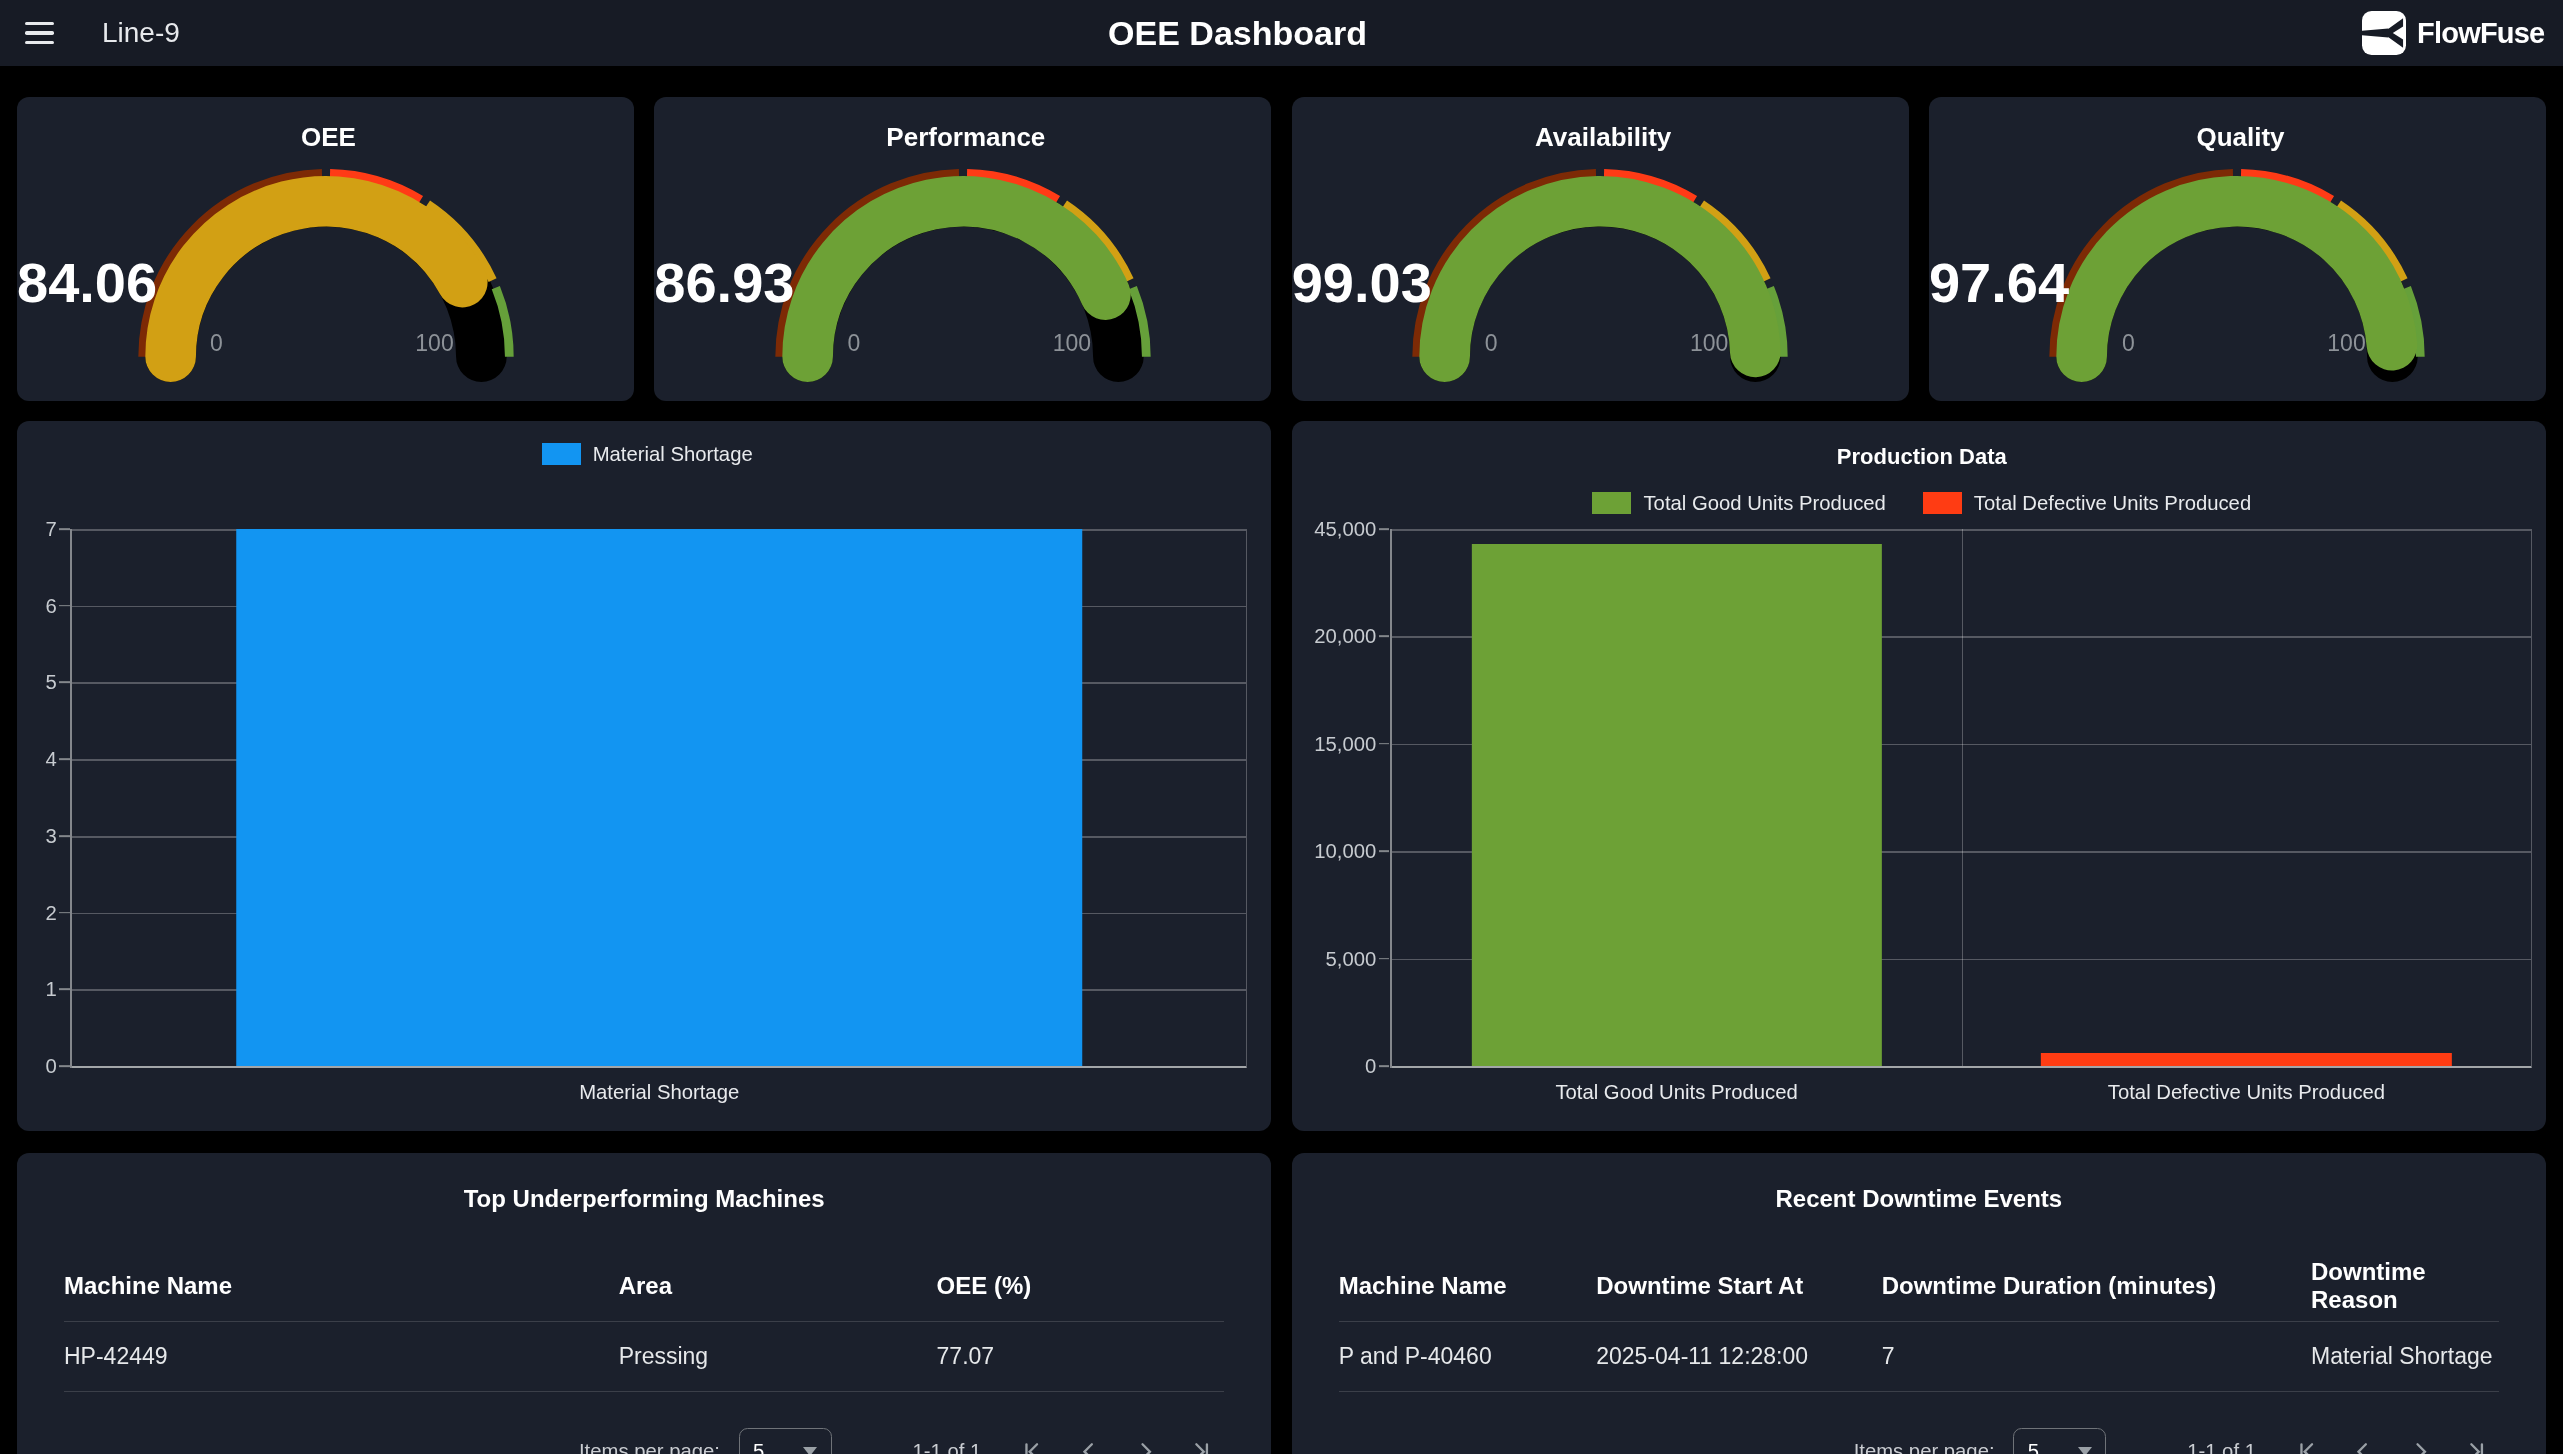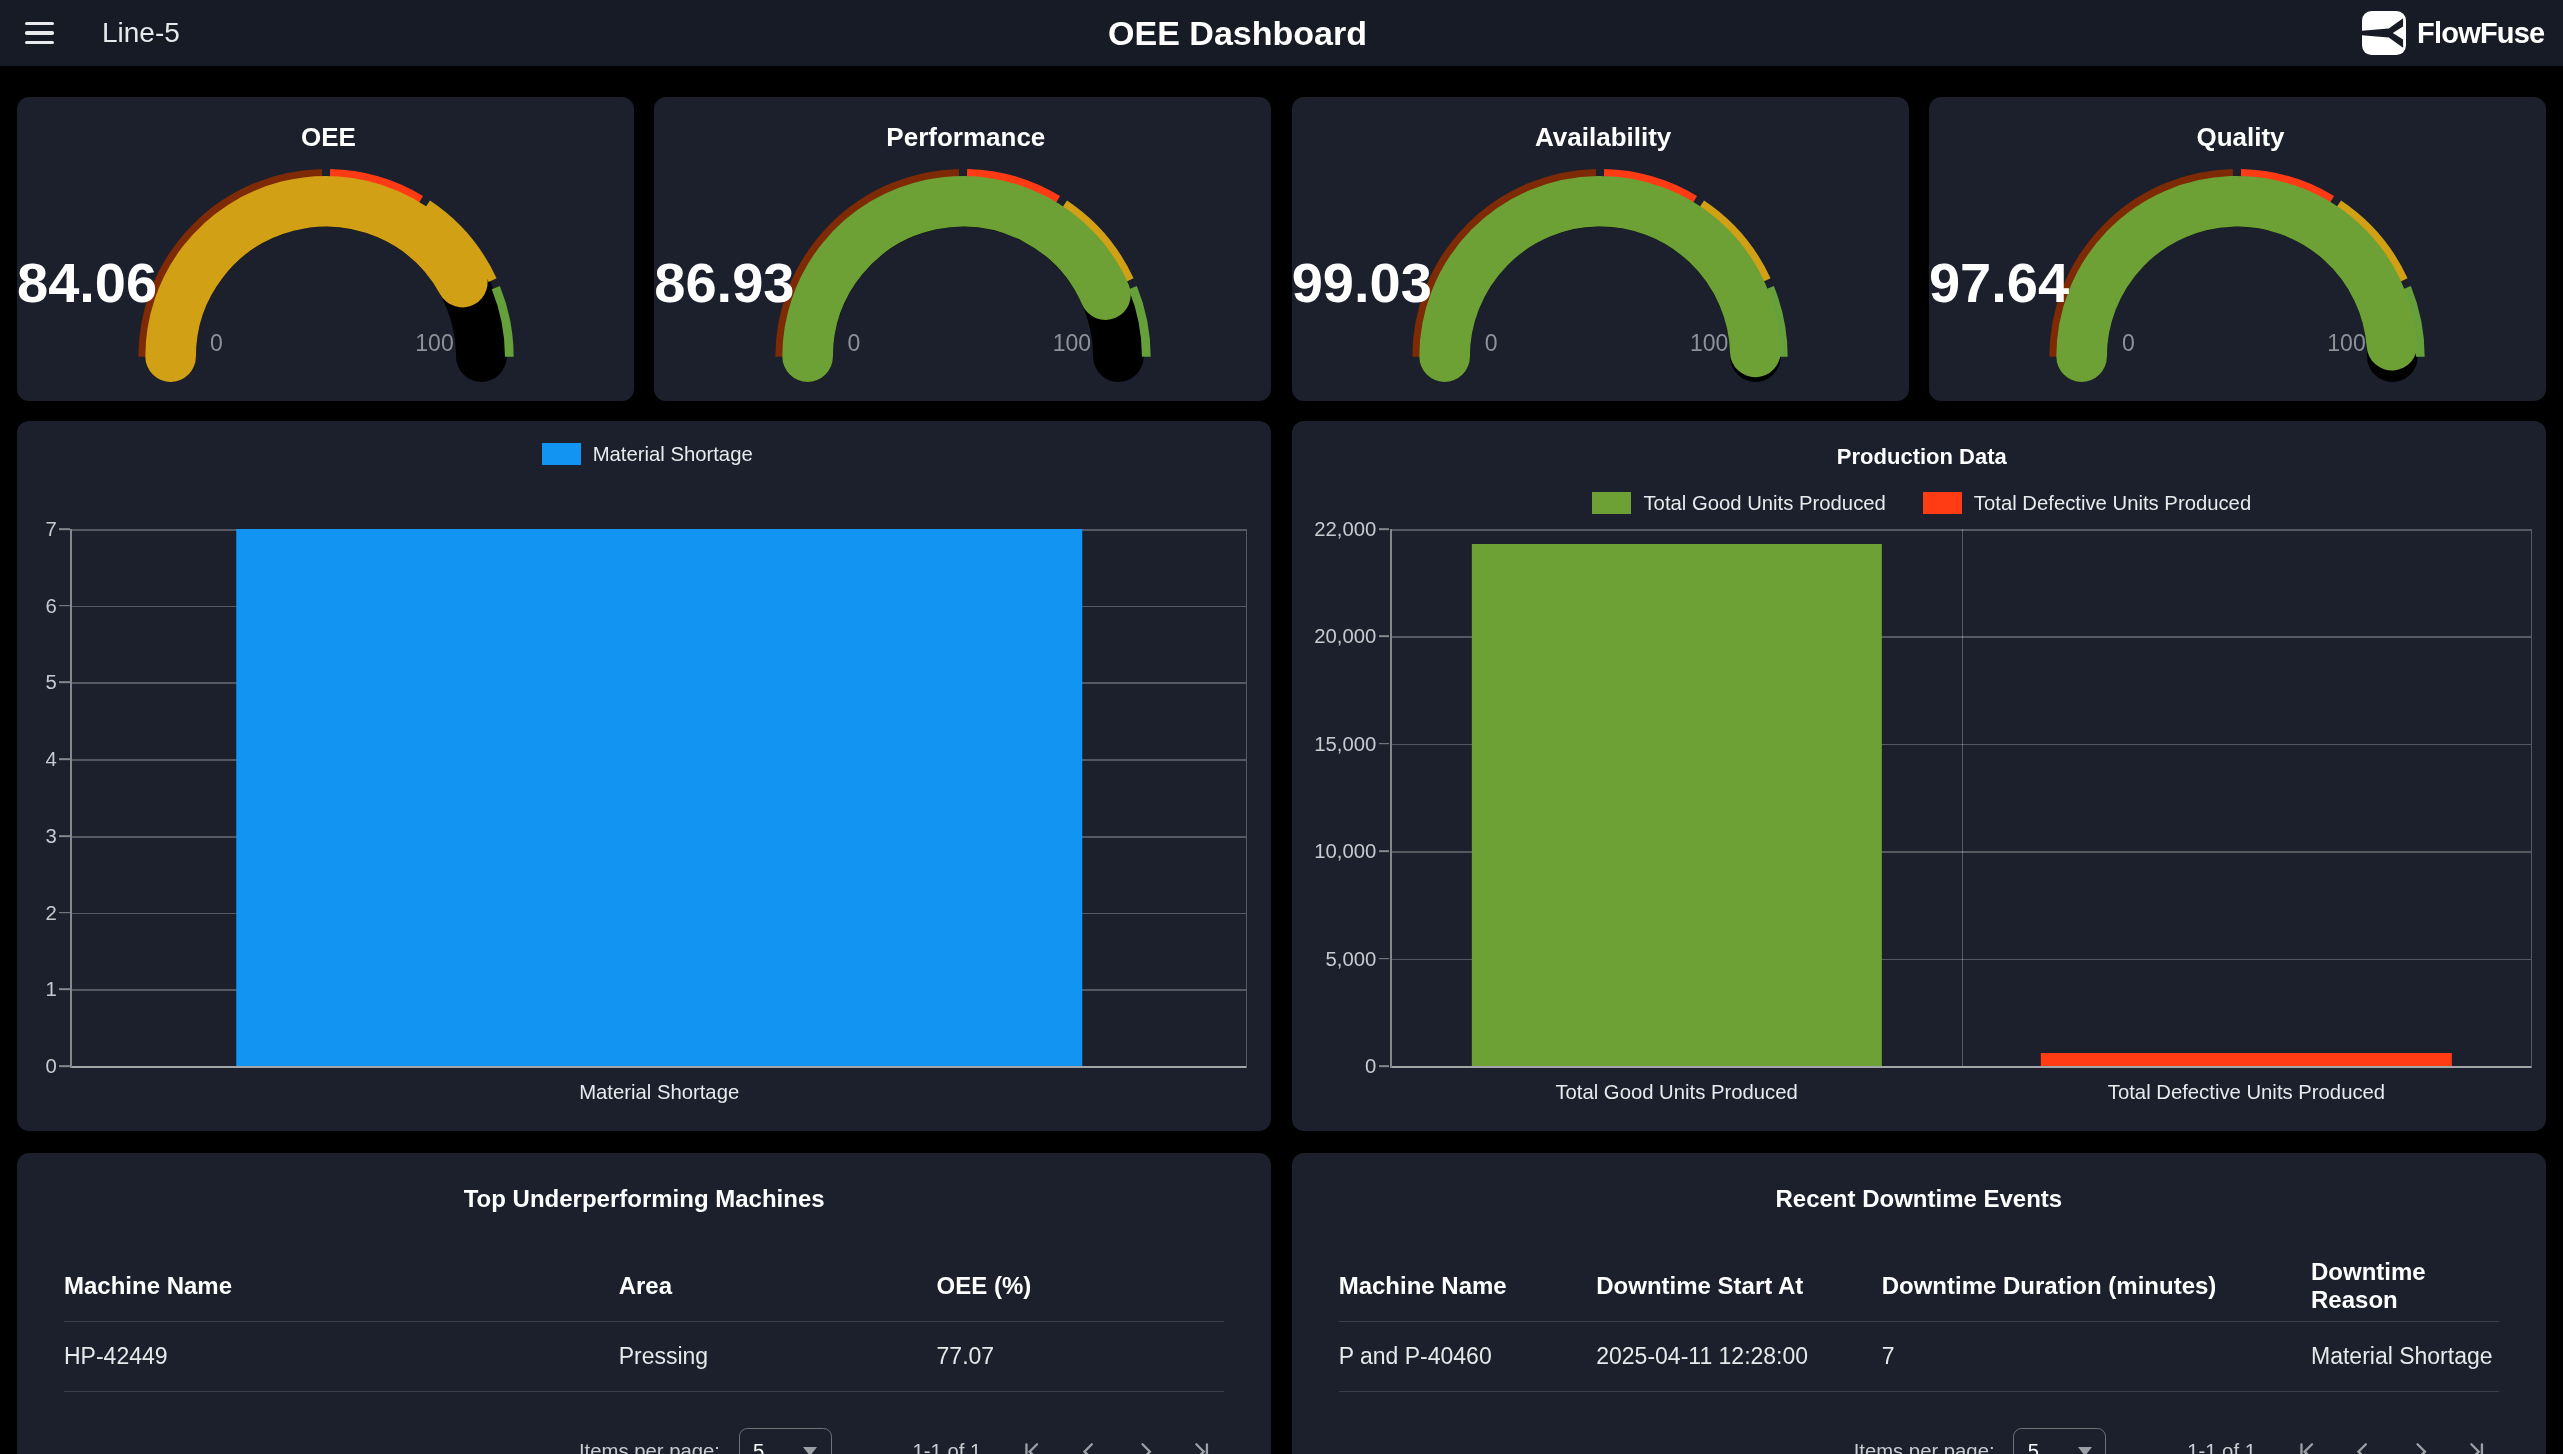--- a/index.html
+++ b/index.html
@@ -72,21 +72,21 @@
 </style>
 </head>
 <body>
 
 <div class="topbar">
   <div class="hamburger">
       <i></i>
       <i></i>
       <i></i>
     </div>
-  <div class="nav-title">Line-5</div>
+  <div class="nav-title">Line-9</div>
   <div class="page-title">OEE Dashboard</div>
   <div class="logo">
     <svg width="44" height="44" viewBox="0 0 60 60">
       <rect width="60" height="60" rx="13" fill="#ffffff"></rect>
       <path d="M0 27 L36 24 L36 36 L0 33 Z" fill="#171B25"></path>
       <path d="M56 10 L28 30 L56 50 L56 39 L42 30 L56 21 Z" fill="#171B25"></path>
     </svg>
     <span class="logo-text">FlowFuse</span>
   </div>
 </div>
@@ -195,21 +195,21 @@
           <span>Total Good Units Produced</span>
         </span>
         <span class="leg-item">
           <span class="leg-swatch" style="background: rgb(255, 60, 19);"></span>
           <span>Total Defective Units Produced</span>
         </span>
       </div>
     <div class="plot">
         <div class="grid-h" style="top: 0%;"></div>
         <div class="ystub" style="top: 0%;"></div>
-        <div class="ytick" style="top: 0%;">22,000</div>
+        <div class="ytick" style="top: 0%;">45,000</div>
         <div class="grid-h" style="top: 20%;"></div>
         <div class="ystub" style="top: 20%;"></div>
         <div class="ytick" style="top: 20%;">20,000</div>
         <div class="grid-h" style="top: 40%;"></div>
         <div class="ystub" style="top: 40%;"></div>
         <div class="ytick" style="top: 40%;">15,000</div>
         <div class="grid-h" style="top: 60%;"></div>
         <div class="ystub" style="top: 60%;"></div>
         <div class="ytick" style="top: 60%;">10,000</div>
         <div class="grid-h" style="top: 80%;"></div>

